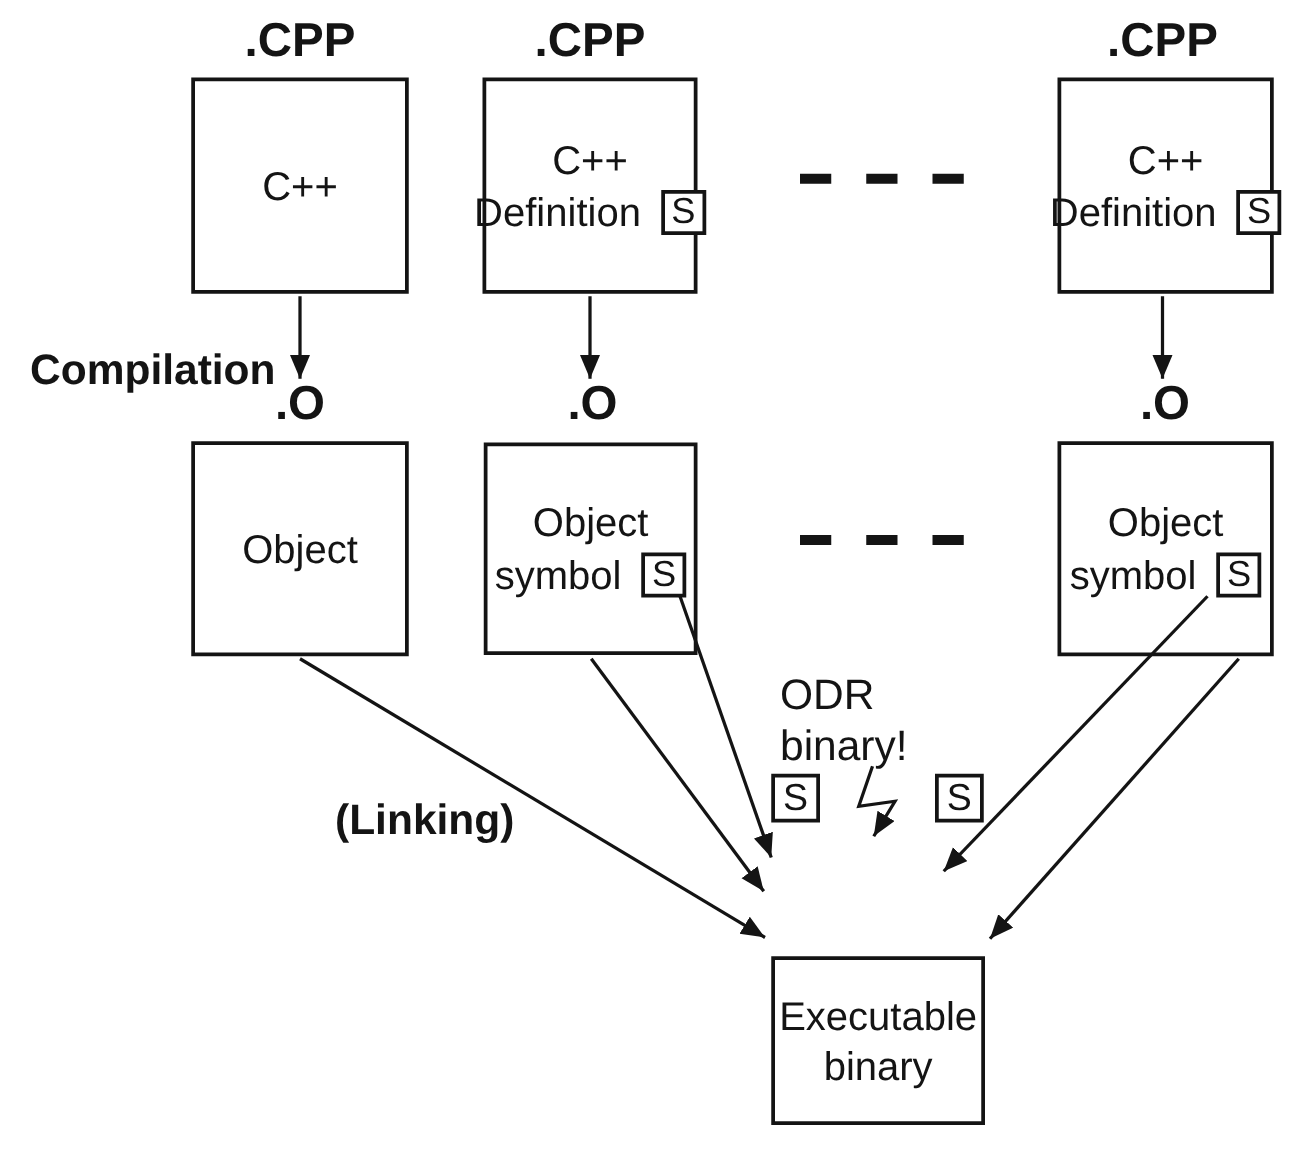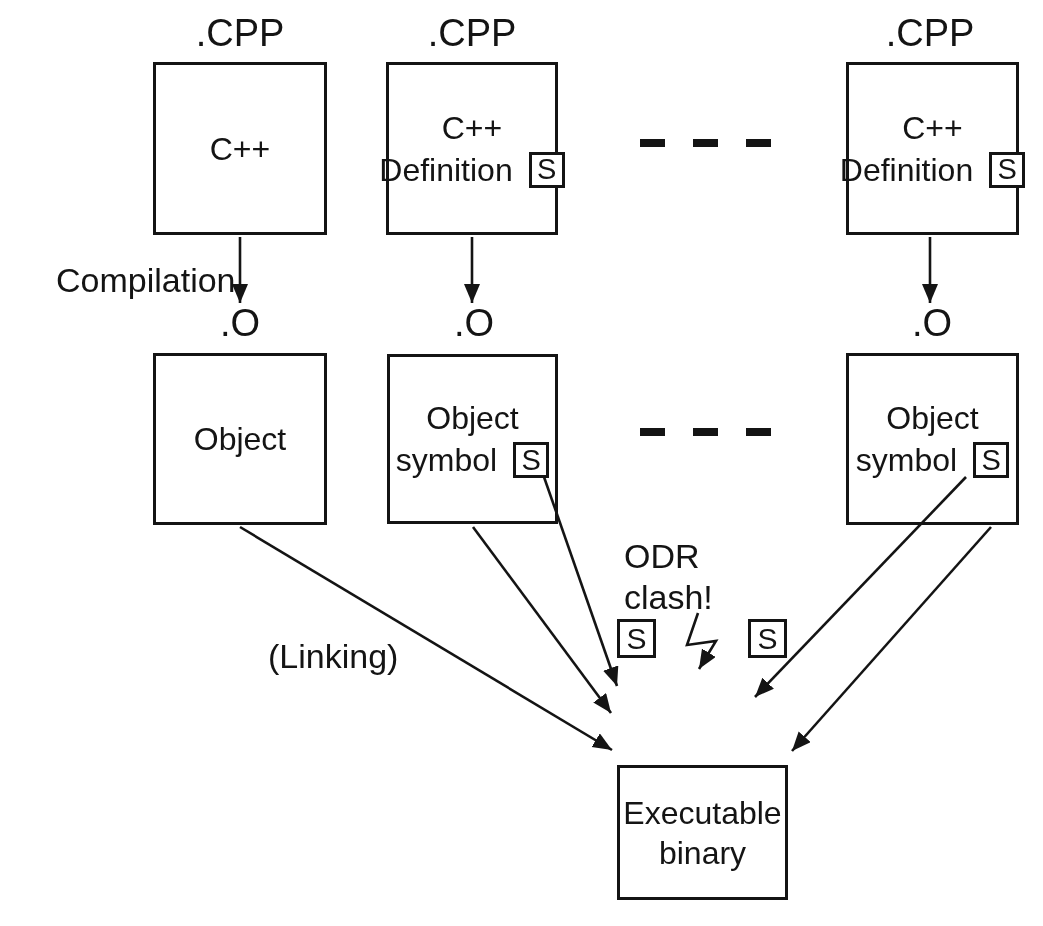--- a/index.html
+++ b/index.html
@@ -57,20 +57,21 @@
     font-size: 29px;
     line-height: 1;
     background: #ffffff;
   }
   .lbl {
     position: absolute;
     font-size: 34px;
     line-height: 40px;
     white-space: nowrap;
     z-index: 3;
+    font-weight: bold;
   }
   .ext {
     font-size: 38px;
     line-height: 42px;
     text-align: center;
   }
   .odr {
     position: absolute;
     left: 624px;
     top: 536px;
@@ -132,21 +133,21 @@
       <span class="sym-badge">S</span>
     </div>
   </div>
 
   <div class="dashes" style="left:640px; top:139px;">
     <span class="dash"></span>
     <span class="dash"></span>
     <span class="dash"></span>
   </div>
 
-  <div class="lbl" style="left:24px; top:260px;margin-left:32px;">Compilation</div>
+  <div class="lbl" style="left:24px; top:276px;">Compilation</div>
 
   <div class="lbl ext" style="left:170px; top:302px; width:140px;">.O</div>
   <div class="lbl ext" style="left:404px; top:302px; width:140px;">.O</div>
   <div class="lbl ext" style="left:862px; top:302px; width:140px;">.O</div>
 
   <div class="box" style="left:153px; top:353px; width:174px; height:172px;">
     <div class="box-line">Object</div>
   </div>
 
   <div class="box" style="left:387px; top:354px; width:171px; height:170px;">
@@ -168,21 +169,21 @@
   <div class="dashes" style="left:640px; top:428px;">
     <span class="dash"></span>
     <span class="dash"></span>
     <span class="dash"></span>
   </div>
 
   <div class="lbl" style="left:254px; top:636px;margin-left:14px;">(Linking)</div>
 
   <div class="odr">
     <div>ODR</div>
-    <div>clash!</div>
+    <div>binary!</div>
   </div>
 
   <div class="s-float" style="left:617px; top:619px;">S</div>
   <div class="s-float" style="left:748px; top:619px;">S</div>
 
   <div class="box" style="left:617px; top:765px; width:171px; height:135px; gap:2px;">
     <div class="box-line">Executable</div>
     <div class="box-line">binary</div>
   </div>
 

